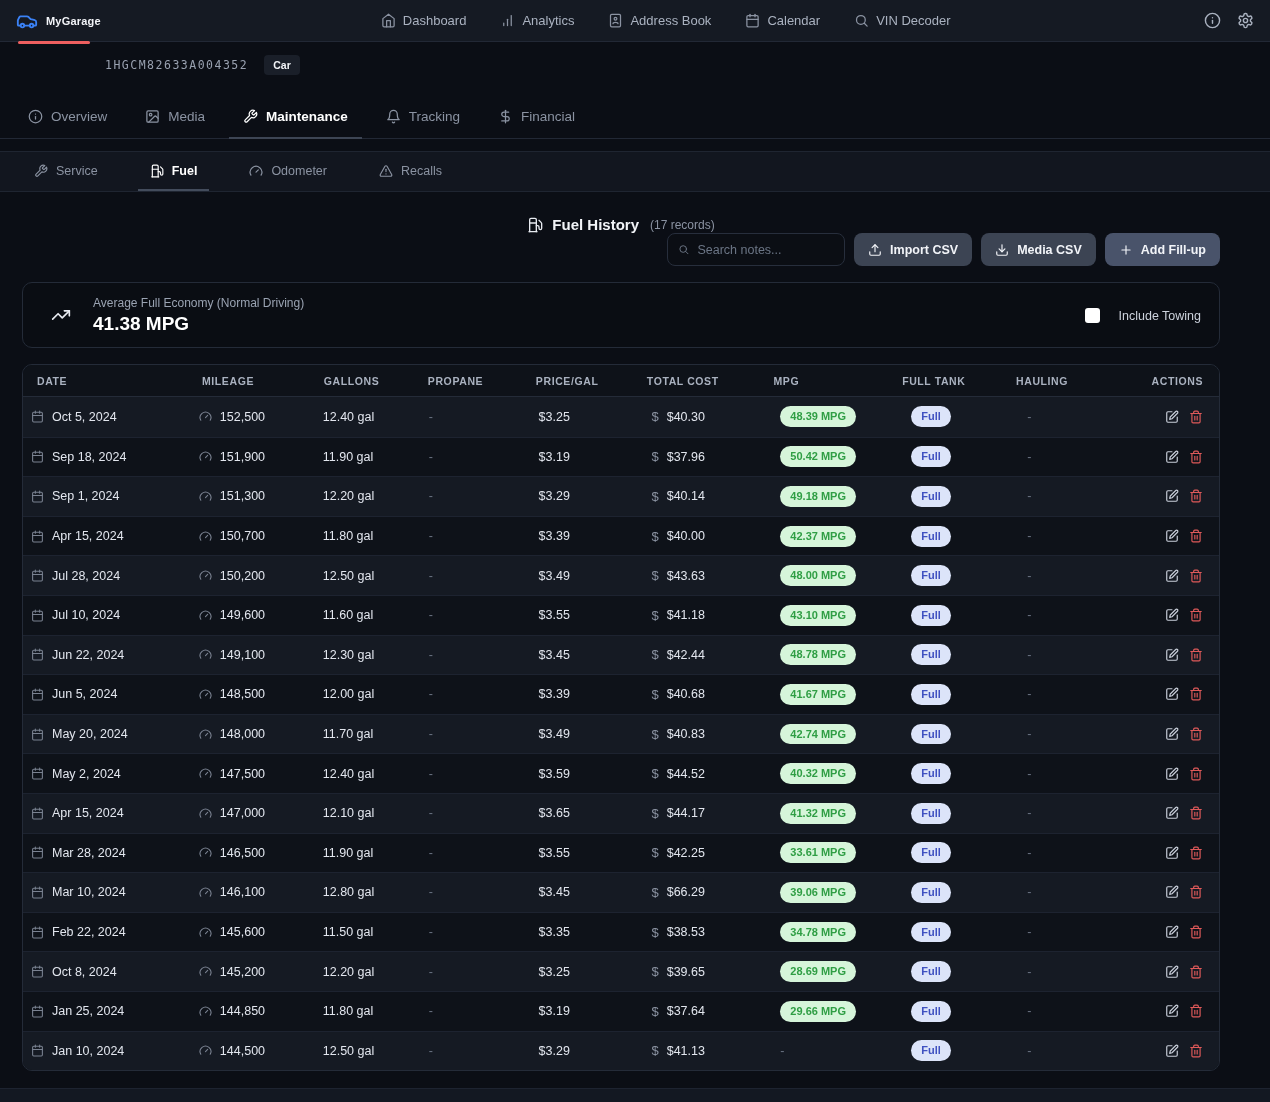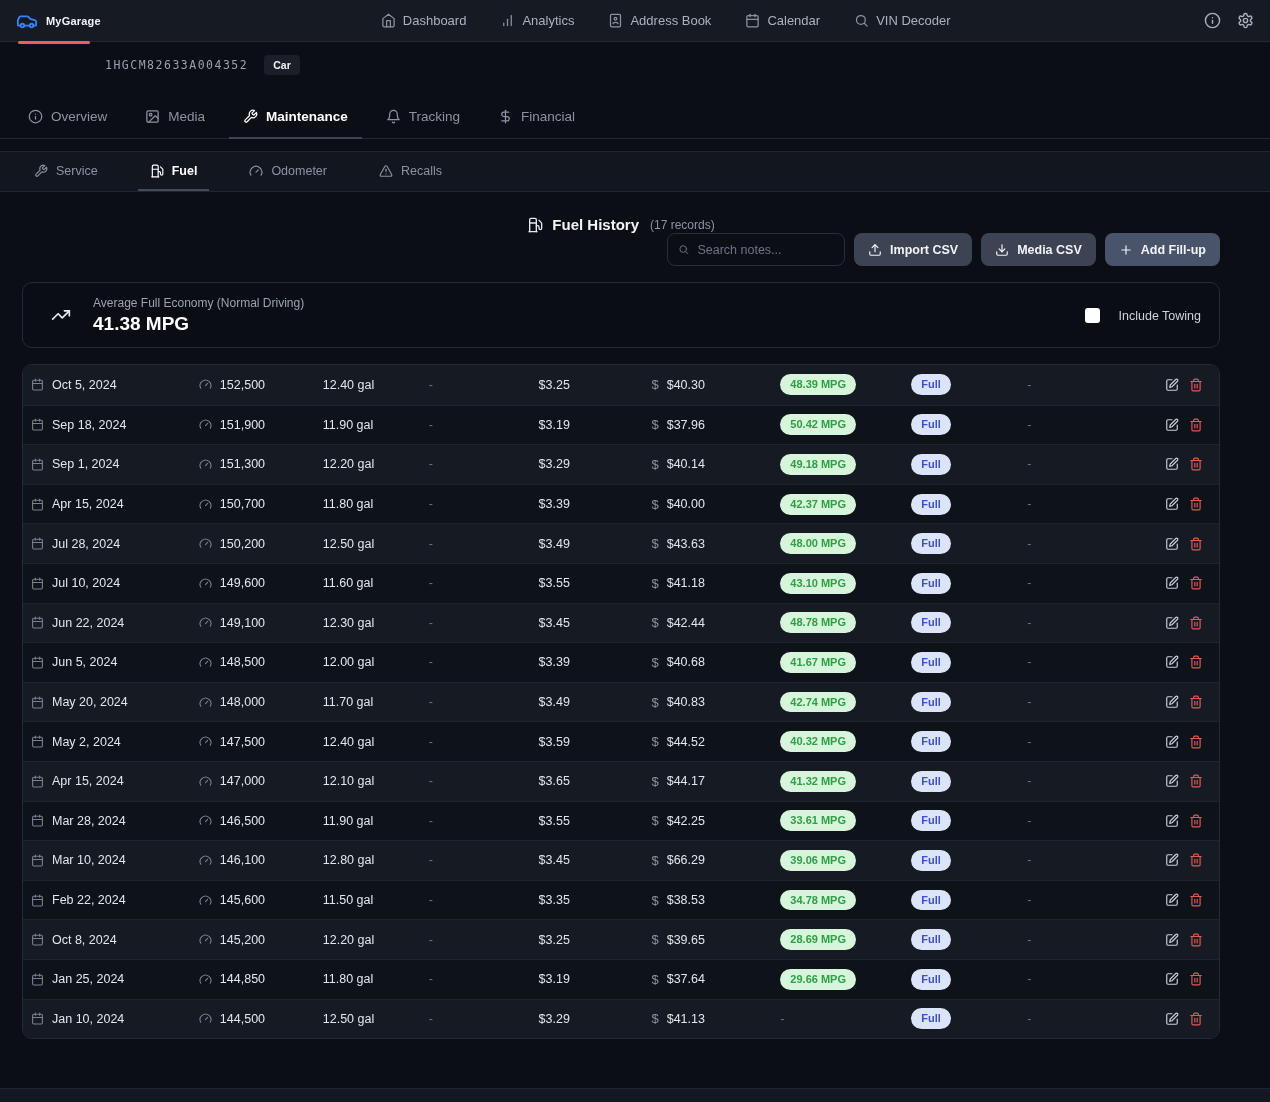--- a/index.html
+++ b/index.html
@@ -349,20 +349,32 @@
     <div class="avg-label">Average Full Economy (Normal Driving)</div>
     <div class="avg-value">41.38 MPG</div>
   </div>
   <div class="towing">
     <input type="checkbox" id="towing-cb" style="">
     <label for="towing-cb">Include Towing</label>
   </div>
 </div>
 
 <div class="table-card">
+  <div class="thead">
+    <span class="th col-date">DATE</span>
+    <span class="th col-mileage">MILEAGE</span>
+    <span class="th col-gallons">GALLONS</span>
+    <span class="th col-propane">PROPANE</span>
+    <span class="th col-price">PRICE/GAL</span>
+    <span class="th col-total">TOTAL COST</span>
+    <span class="th col-mpg">MPG</span>
+    <span class="th col-fulltank">FULL TANK</span>
+    <span class="th col-hauling">HAULING</span>
+    <span class="th col-actions">ACTIONS</span>
+  </div>
   <div>
   <div class="trow odd">
     <div class="cell col-date">
       <svg class="cicon" width="13" height="13" viewBox="0 0 24 24" fill="none" stroke="currentColor" stroke-width="2" stroke-linecap="round" stroke-linejoin="round">
             <rect x="3" y="4" width="18" height="18" rx="2"></rect>
             <line x1="16" y1="2" x2="16" y2="6"></line>
             <line x1="8" y1="2" x2="8" y2="6"></line>
             <line x1="3" y1="10" x2="21" y2="10"></line>
           </svg>
       <span>Oct 5, 2024</span>

